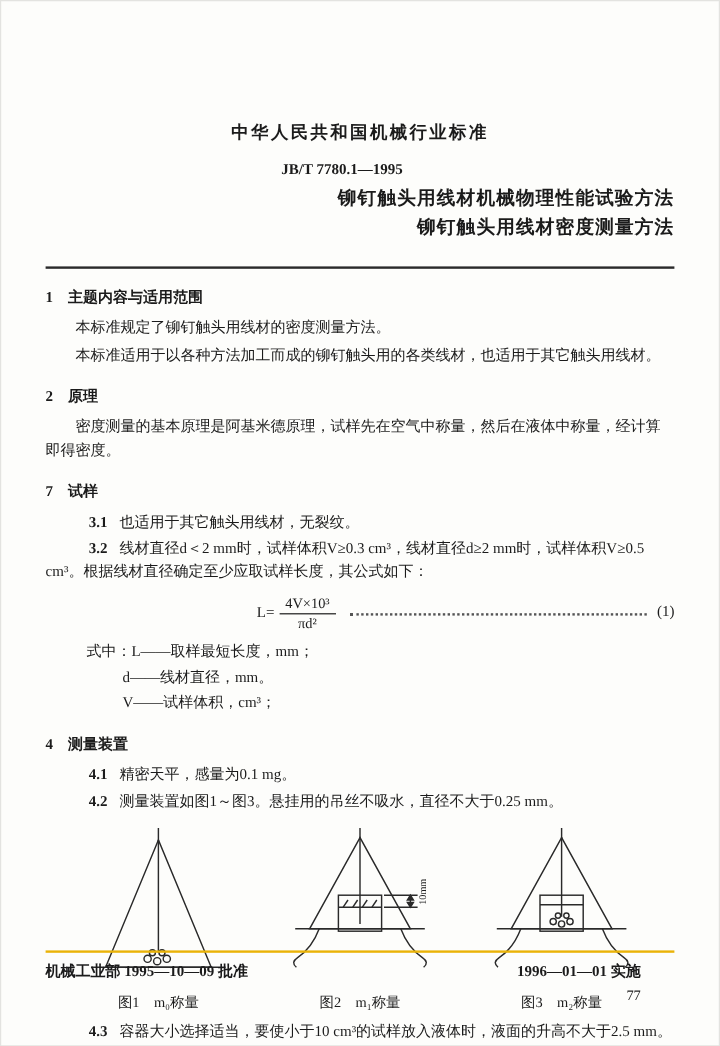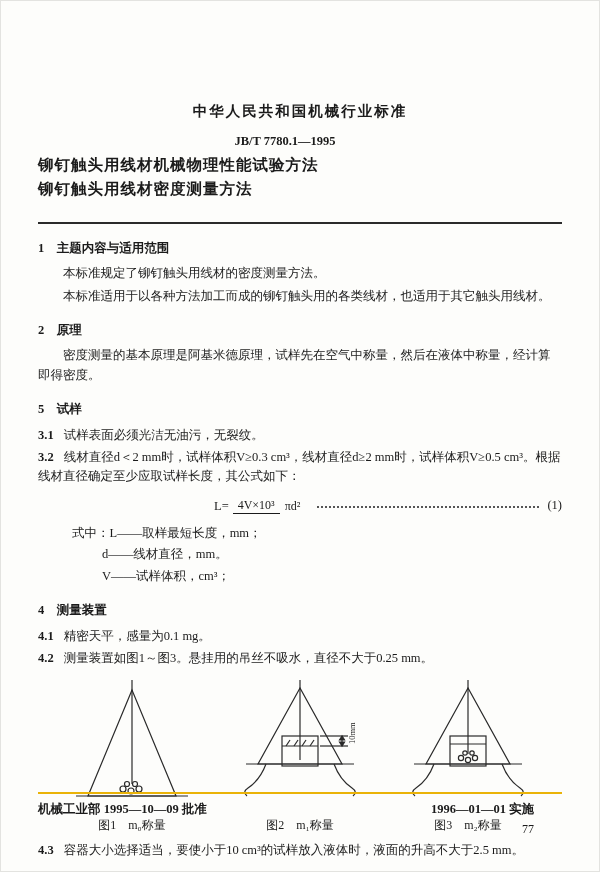--- a/index.html
+++ b/index.html
@@ -11,28 +11,28 @@
     box-shadow:inset 0 0 0 1px #e3e3e0;
     padding:100px 38px 0 38px;
     font-family:"Liberation Serif","DejaVu Serif",serif;
     color:#1b1b1b;
     font-size:12.5px;
     line-height:1.55;
     overflow:hidden;
   }
   .hdr-org{text-align:center;font-weight:bold;font-size:14.5px;letter-spacing:2px;margin-bottom:10px;}
   .hdr-stdno{text-align:center;font-weight:bold;font-size:12.5px;padding-right:30px;margin-bottom:2px;}
-  .hdr-title{text-align:left;font-weight:bold;font-size:15.5px;line-height:1.55;letter-spacing:1px;font-family:Liberation Mono, monospace;}
+  .hdr-title{text-align:right;font-weight:bold;font-size:15.5px;line-height:1.55;letter-spacing:1px;}
   .hdr-rule{border:none;border-top:2px solid #2a2a2a;margin:20px 0 0 0;}
   .sec-heading{font-weight:bold;margin:15px 0 6px 0;}
   .para{margin:3px 0;text-indent:2em;}
   .para-num{margin:3px 0;}
-  .para-num .num{font-weight:bold;margin-right:10px;}
+  .para-num .num{font-weight:bold;margin-right:10px;margin-left:36px;}
   .formula{display:flex;align-items:center;margin:9px 0 7px 0;padding-left:176px;}
-  .frac{display:inline-flex;flex-direction:row;align-items:center;font-size:12px;line-height:1.25;margin-left:4px;}
+  .frac{display:inline-flex;flex-direction:column;align-items:center;font-size:12px;line-height:1.25;margin-left:4px;}
   .frac .fnum{border-bottom:1px solid #1b1b1b;padding:0 5px;}
   .frac .fden{padding:0 5px;text-align:center;}
   .leader{flex:1;border-bottom:2px dotted #555;height:9px;margin:0 8px 7px 12px;}
   .eqno{margin-bottom:2px;}
   .where-1{margin:2px 0;padding-left:34px;}
   .where-2{margin:2px 0;padding-left:64px;}
   .figures-row{display:flex;justify-content:center;gap:28px;margin:12px 0 6px 0;}
   .figure{display:flex;flex-direction:column;align-items:center;}
   .figure svg{display:block;}
   .fig-caption{font-size:12px;margin-top:4px;text-align:center;}
@@ -57,22 +57,22 @@
   <div class="hdr-title">铆钉触头用线材密度测量方法</div>
   <hr class="hdr-rule">
 
   <div class="sec-heading">1　主题内容与适用范围</div>
   <div class="para">本标准规定了铆钉触头用线材的密度测量方法。</div>
   <div class="para">本标准适用于以各种方法加工而成的铆钉触头用的各类线材，也适用于其它触头用线材。</div>
 
   <div class="sec-heading">2　原理</div>
   <div class="para">密度测量的基本原理是阿基米德原理，试样先在空气中称量，然后在液体中称量，经计算即得密度。</div>
 
-  <div class="sec-heading">5　试样</div>
-  <div class="para-num"><span class="num">3.1</span><span>试样表面必须光洁无油污，无裂纹。</span></div>
+  <div class="sec-heading">7　试样</div>
+  <div class="para-num"><span class="num">3.1</span><span>也适用于其它触头用线材，无裂纹。</span></div>
   <div class="para-num"><span class="num">3.2</span><span>线材直径d＜2 mm时，试样体积V≥0.3 cm³，线材直径d≥2 mm时，试样体积V≥0.5 cm³。根据线材直径确定至少应取试样长度，其公式如下：</span></div>
 
   <div class="formula">
     <span>L=</span>
     <span class="frac">
       <span class="fnum">4V×10³</span>
       <span class="fden">πd²</span>
     </span>
     <span class="leader"></span>
     <span class="eqno">(1)</span>

